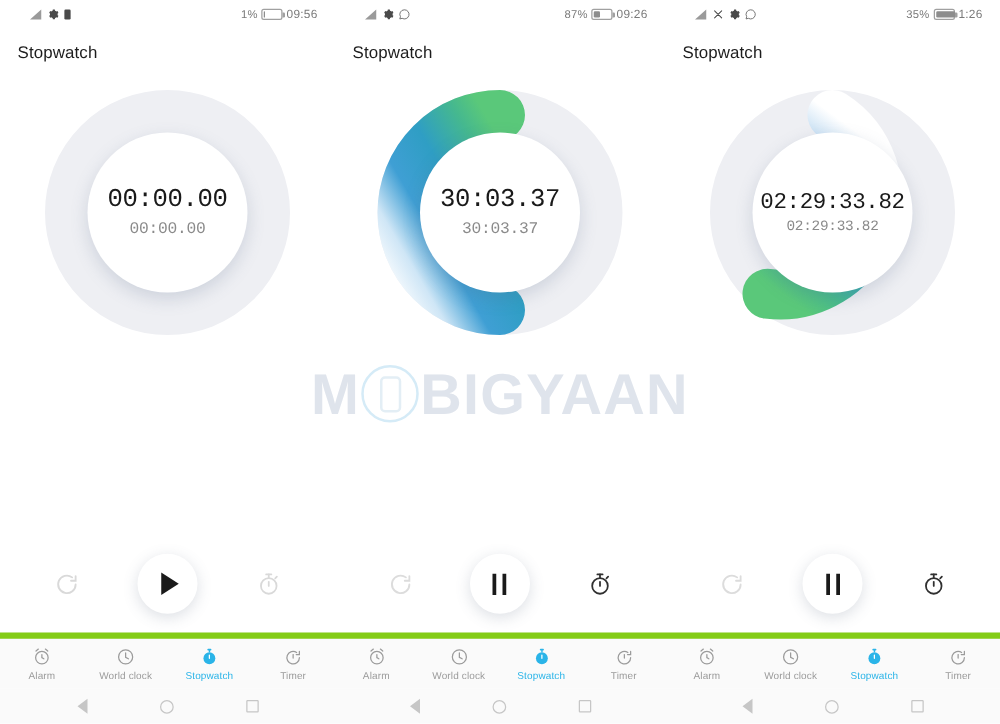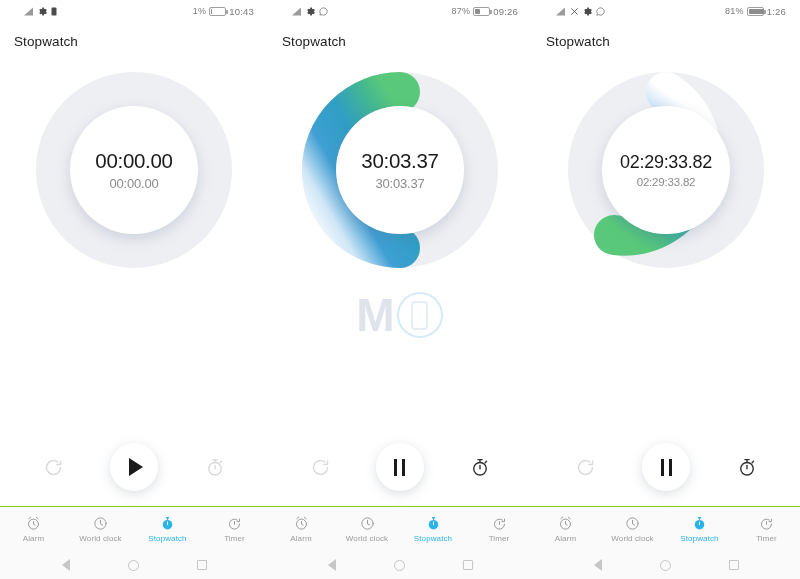--- a/index.html
+++ b/index.html
@@ -100,20 +100,21 @@
     position: relative;
     display: flex;
     align-items: center;
     justify-content: center;
     padding-top: 6px;
   }
   .dial {
     position: relative;
     width: 200px;
     height: 200px;
+    font-family: Liberation Mono, monospace;
   }
   .dial svg { position: absolute; inset: 0; }
 
   .dial-inner {
     position: absolute;
     left: 50%; top: 50%;
     transform: translate(-50%, -50%);
     width: 128px; height: 128px;
     border-radius: 50%;
     background: #ffffff;
@@ -176,21 +177,21 @@
     display: block;
     width: 3px; height: 17px;
     background: #1a1a1a;
   }
 
   
   .tabs {
     flex: 0 0 auto;
     height: 45px;
     background: #fafafa;
-    border-top: 1px solid #84cc16;
+    border-top: 5px solid #84cc16;
     display: flex;
     align-items: center;
   }
   .tab {
     flex: 1;
     display: flex;
     flex-direction: column;
     align-items: center;
     justify-content: center;
     gap: 3px;
@@ -301,21 +302,21 @@
           <svg width="6" height="9" viewBox="0 0 6 9">
               <rect x="0.5" y="0.5" width="5" height="8" rx="1" fill="#4a4a4a"></rect>
             </svg>
         </span>
       </div>
       <div class="status-right">
         <span class="batt-pct">1%</span>
         <span class="batt">
             <i class="fill" style="width:1px"></i>
           </span>
-        <span>10:43</span>
+        <span>09:56</span>
       </div>
     </div>
 
     <div class="app-title">Stopwatch</div>
 
     <div class="dial-area">
       <div class="dial">
         <svg width="200" height="200" viewBox="0 0 200 200">
           <circle cx="100" cy="100" r="78" fill="none" stroke="#eeeff3" stroke-width="40"></circle>
         </svg>
@@ -532,21 +533,21 @@
               <path fill="#4a4a4a" d="M8 5a3 3 0 100 6 3 3 0 000-6zm6.4 3c0-.4 0-.8-.1-1.1l1.4-1-1.5-2.6-1.6.6c-.6-.5-1.2-.8-1.9-1L10.4 1H7.6l-.3 1.9c-.7.2-1.3.5-1.9 1l-1.6-.6L2.3 5.9l1.4 1c-.1.3-.1.7-.1 1.1s0 .8.1 1.1l-1.4 1 1.5 2.6 1.6-.6c.6.5 1.2.8 1.9 1l.3 1.9h2.8l.3-1.9c.7-.2 1.3-.5 1.9-1l1.6.6 1.5-2.6-1.4-1c.1-.3.1-.7.1-1.1z"></path>
             </svg>
         </span>
         <span class="sicon">
           <svg width="9" height="9" viewBox="0 0 16 16" fill="none" stroke="#6a6a6a" stroke-width="1.3">
               <path d="M8 1.5a6.5 6.5 0 00-5.6 9.8L1.5 14.5l3.3-.9A6.5 6.5 0 108 1.5z"></path>
             </svg>
         </span>
       </div>
       <div class="status-right">
-        <span class="batt-pct">81%</span>
+        <span class="batt-pct">35%</span>
         <span class="batt">
             <i class="fill" style="width:15px"></i>
           </span>
         <span>1:26</span>
       </div>
     </div>
 
     <div class="app-title">Stopwatch</div>
 
     <div class="dial-area">
@@ -642,14 +643,15 @@
   </div>
 
 </div>
 
 <div class="watermark">
   <span class="wm-text">
     <span>M</span>
     <span class="wm-phone">
         <i></i>
       </span>
+    <span>BIGYAAN</span>
   </span>
 </div>
 
 </body></html>

